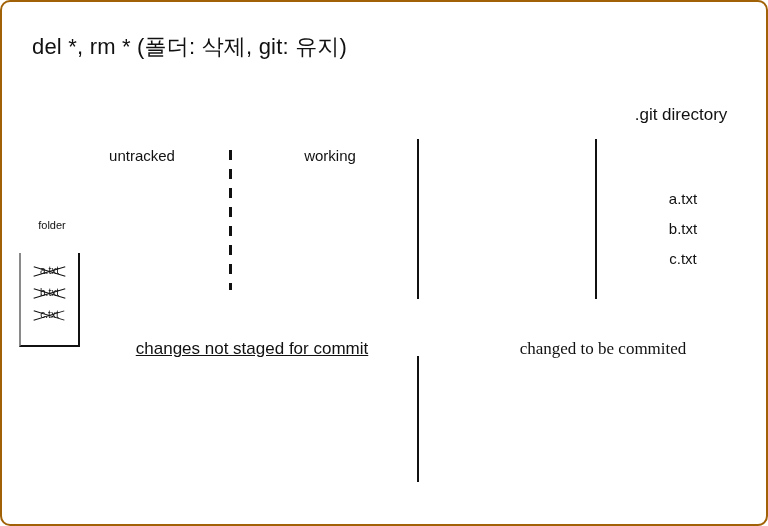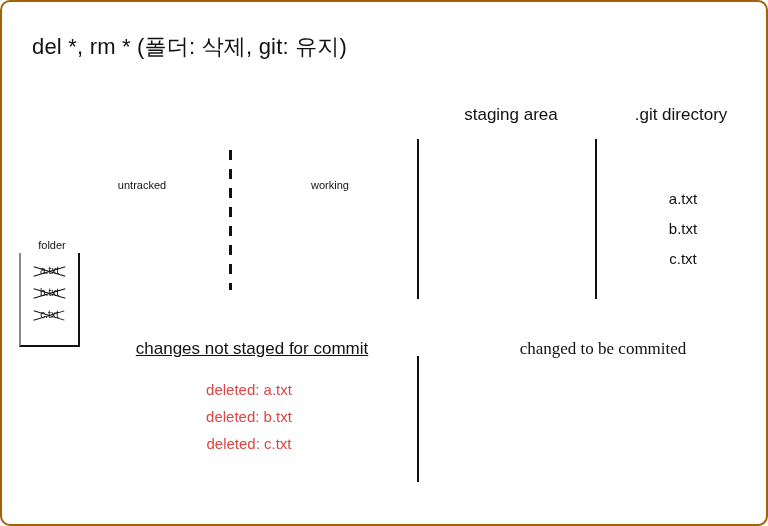--- a/index.html
+++ b/index.html
@@ -20,21 +20,21 @@
   }
   .abs { position: absolute; }
   .centered { transform: translateX(-50%); white-space: nowrap; }
 
   .title {
     left: 30px; top: 30px;
     font-size: 22px;
     letter-spacing: 0.2px;
   }
   .col-header { top: 103px; font-size: 17px; }
-  .sub-label  { top: 145px; font-size: 11px; margin-top: 32px; }
+  .sub-label  { top: 145px; font-size: 15px; }
 
   .vline {
     width: 2px;
     background: var(--line-black, #111);
   }
   .dashed-line {
     left: 227px; top: 148px;
     width: 3px; height: 140px;
     background: repeating-linear-gradient(
       to bottom,
@@ -46,21 +46,21 @@
   .git-files {
     left: 681px; top: 188px;
     display: flex; flex-direction: column;
     gap: 13px;
     font-size: 15px;
     text-align: center;
     transform: translateX(-50%);
   }
 
   .folder-label {
-    left: 50px; top: 237px;
+    left: 50px; top: 217px;
     font-size: 11px;
   }
   .folder-box {
     left: 17px; top: 251px;
     width: 57px; height: 81px;
     border-left: 2px solid #8a8a8a;
     border-right: 2px solid #111111;
     border-bottom: 2px solid #111111;
     display: flex; flex-direction: column;
     align-items: center;
@@ -97,21 +97,20 @@
     color: var(--deleted-red, #dc4543);
   }
 </style>
 </head>
 <body>
 
 <div class="frame">
 
   <div class="abs title">del *, rm * (폴더: 삭제, git: 유지)</div>
 
-  <div class="abs col-header centered" style="left:509px;">staging area</div>
   <div class="abs col-header centered" style="left:679px;">.git directory</div>
 
   <div class="abs sub-label centered" style="left:140px;">untracked</div>
   <div class="abs sub-label centered" style="left:328px;">working</div>
 
   <div class="abs dashed-line"></div>
 
   <div class="abs vline" style="left:415px; top:137px; height:160px;"></div>
   <div class="abs vline" style="left:593px; top:137px; height:160px;"></div>
 
@@ -125,21 +124,16 @@
 
   <div class="abs folder-box">
     <span class="x-item">a.txt</span>
     <span class="x-item">b.txt</span>
     <span class="x-item">c.txt</span>
   </div>
 
   <div class="abs bottom-header centered" style="left:250px;text-decoration:underline;">changes not staged for commit</div>
   <div class="abs bottom-header centered" style="left:601px;font-family:Liberation Serif, serif;">changed to be commited</div>
 
-  <div class="abs deleted-list">
-    <span>deleted: a.txt</span>
-    <span>deleted: b.txt</span>
-    <span>deleted: c.txt</span>
-  </div>
 
   <div class="abs vline" style="left:415px; top:354px; height:126px;"></div>
 
 </div>
 
 </body></html>

